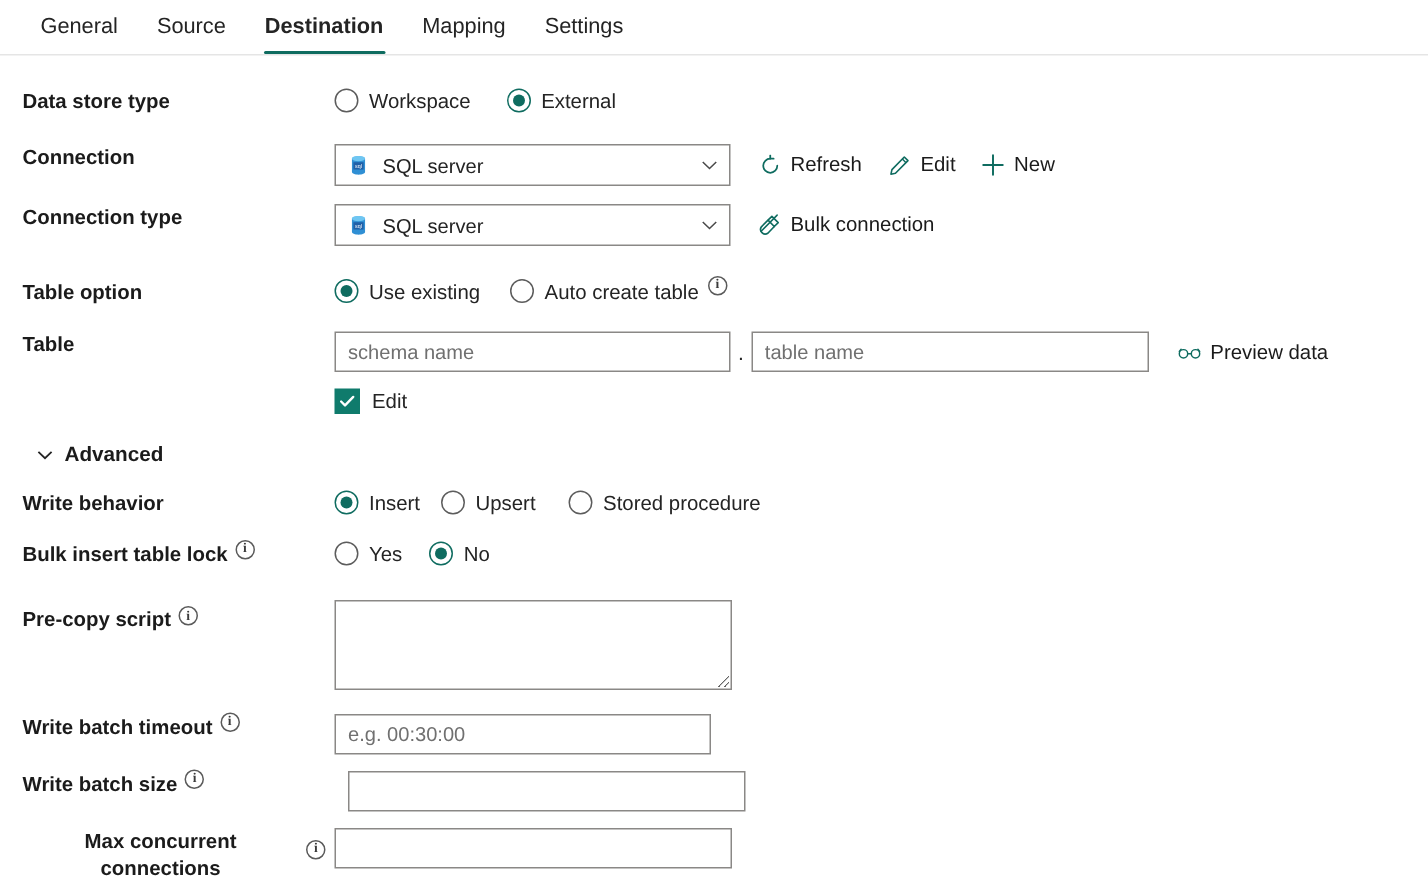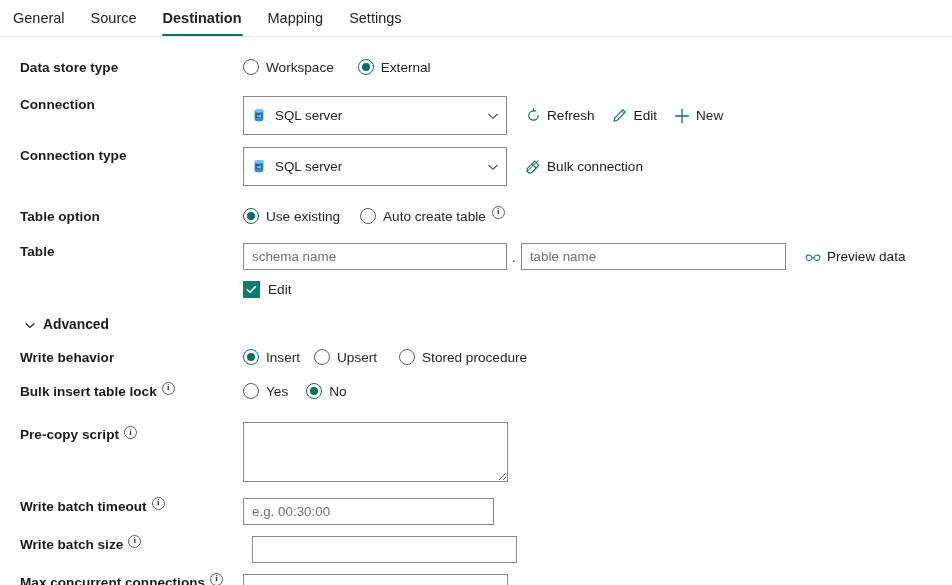--- a/index.html
+++ b/index.html
@@ -10,21 +10,21 @@
     font-family: "Liberation Sans", sans-serif;
     color: #242424;
     overflow: hidden;
   }
   .page { position: relative; width: 952px; height: 585px; background:#fff; }
 
   
   .tabbar {
     position: absolute; top: 0; left: 0; width: 952px; height: 37px;
     border-bottom: 1px solid #e5e5e5;
-    display: flex; align-items: stretch; 
+    display: flex; align-items: stretch; padding-left: 14px;
   }
   .tab {
     position: relative;
     display: flex; align-items: center;
     padding: 0 13px;
     font-size: 14.5px;
     color: #242424;
     cursor: pointer;
     white-space: nowrap;
   }
@@ -32,21 +32,21 @@
   .tab.active::after {
     content: "";
     position: absolute; left: 12px; right: 12px; bottom: 0;
     height: 2.5px; background: #0f6c60; border-radius: 2px;
   }
 
   
   .form { position: absolute; top: 37px; left: 0; width: 952px; }
   .row { position: relative; display: flex; align-items: flex-start; }
   .label {
-    width: 243px; padding-left: 20px; padding-right: 6px;
+    width: 223px; padding-left: 15px; padding-right: 6px;
     font-size: 13.6px; font-weight: bold; color: #1b1b1b;
     display: flex; align-items: center; gap: 5px;
     line-height: 18px;
     text-align: center;
   }
   .ctrl { flex: 1; display: flex; align-items: center; }
 
   
   .info {
     display: inline-flex; align-items: center; justify-content: center;
@@ -68,21 +68,21 @@
     display: inline-flex; align-items: center; justify-content: center;
   }
   .radio.checked .dot { border-color: #0f6c60; border-width: 1.4px; }
   .radio.checked .dot::after {
     content: ""; width: 8px; height: 8px; border-radius: 50%;
     background: #0f6c60; display: block;
   }
 
   
   .dropdown {
-    width: 264px; height: 39px;
+    width: 264px; height: 28px;
     border: 1px solid #8a8886; background: #fff;
     display: flex; align-items: center;
     padding: 0 7px 0 8px; cursor: pointer;
     font-size: 13.4px; color: #242424;
   }
   .dropdown .dd-text { flex: 1; margin-left: 9px; }
   .chev {
     width: 12px; height: 12px; flex: none; color:#4a4a4a;
   }
   .chev svg { display:block; }

